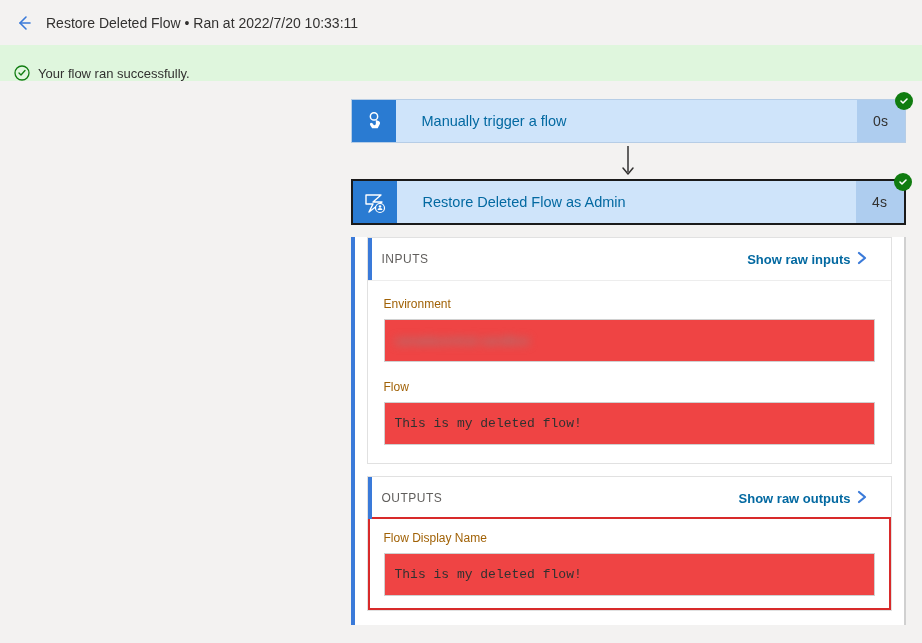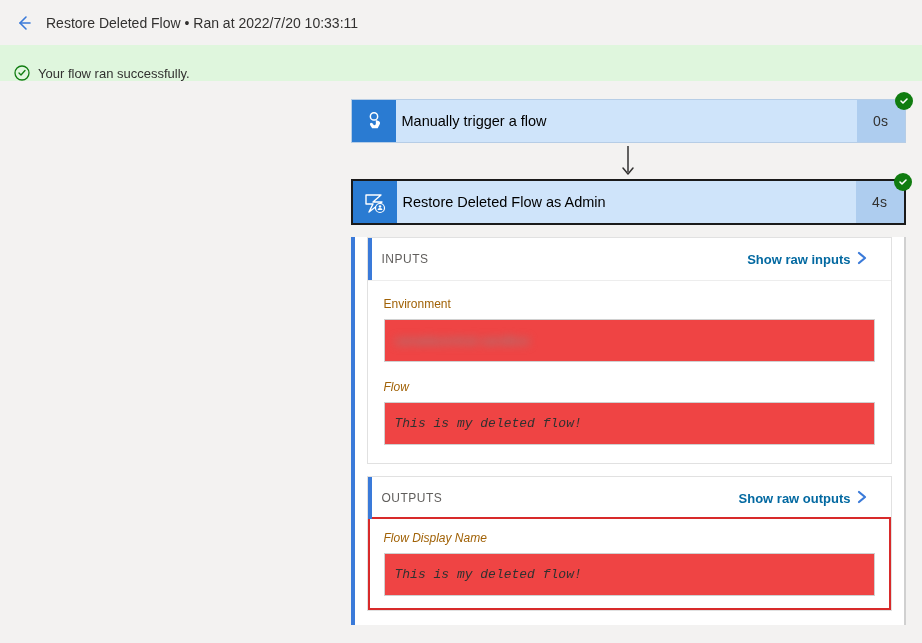--- a/index.html
+++ b/index.html
@@ -76,23 +76,23 @@
       background: #2a7bd2;
       display: flex;
       align-items: center;
       justify-content: center;
       flex-shrink: 0;
     }
     .step-title {
       flex: 1;
       display: flex;
       align-items: center;
-      padding-left: 6px;
+      padding-left: 26px;
       font-size: 14.5px;
-      color: #000000;
+      color: #0369a1;
     }
     .step-duration {
       width: 48px;
       background: #aecdef;
       display: flex;
       align-items: center;
       justify-content: center;
       font-size: 14px;
       color: #323130;
     }
@@ -193,21 +193,20 @@
       align-items: center;
     }
     .field-value-box.mono {
       font-family: 'Consolas', 'Courier New', monospace;
     }
     .field-group {
       margin-bottom: 18px;
     }
     .field-group:last-child {
       margin-bottom: 0;
-      font-style: italic;
     }
     .blurred-text {
       filter: blur(4px);
       color: #8a8a8a;
       user-select: none;
     }
     .red-highlight {
       border: 2px solid #d82a2a;
       padding: 12px 14px 12px 14px;
       margin-top: -2px;

